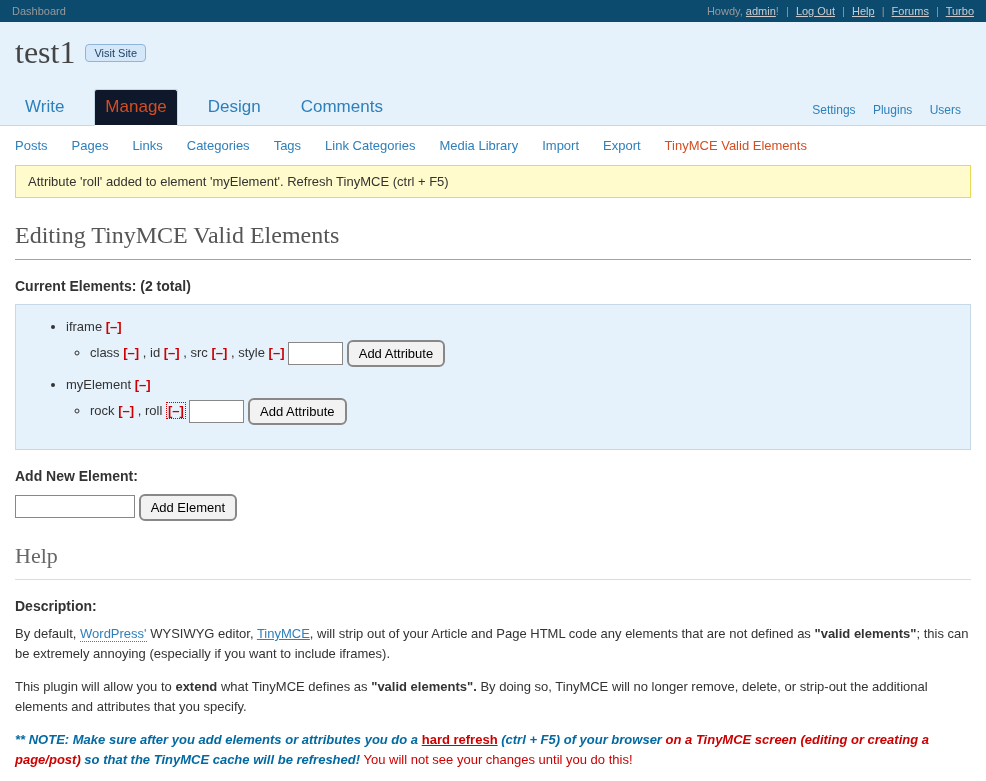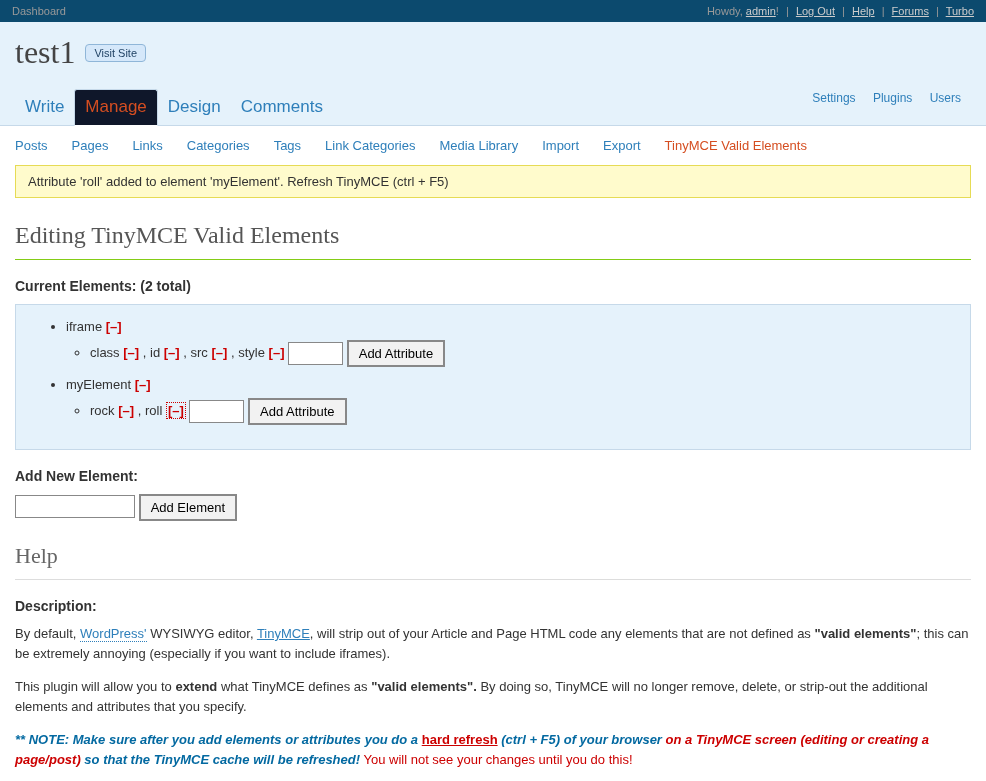--- a/index.html
+++ b/index.html
@@ -10,24 +10,24 @@
 .topbar-right { color: #999; }
 .topbar-right .greet { color: #999; }
 .topbar-right .sep { color: #999; margin: 0 4px; }
 
 .header { background: #e5f2fb; padding: 12px 15px 0 15px; }
 .site-row { display: flex; align-items: center; gap: 10px; }
 .site-title { font-family: Georgia, "Times New Roman", serif; font-size: 32px; font-weight: normal; color: #444; }
 .visit-btn { background: #d5e8fa; border: 1px solid #8fb6d8; border-radius: 4px; padding: 2px 8px; font-size: 11px; color: #246; cursor: pointer; }
 
 .main-tabs { display: flex; align-items: flex-end; justify-content: space-between; margin-top: 18px; }
-.main-tabs-left { display: flex; align-items: flex-end; }
+.main-tabs-left { display: flex; gap: 20px; align-items: flex-end; }
 .main-tab { font-size: 17px; color: #2e7fba; padding: 7px 10px 8px 10px; cursor: pointer; }
 .main-tab.active { background: #0f172a; color: #d54e21; border: 1px solid #c6d9e9; border-bottom: 1px solid #fff; border-radius: 3px 3px 0 0; margin-bottom: -1px; }
-.main-tabs-right { font-size: 12px; padding-bottom: 20px; padding-right: 10px; }
+.main-tabs-right { font-size: 12px; padding-bottom: 8px; padding-right: 10px; }
 .main-tabs-right a { color: #2e7fba; margin-left: 14px; text-decoration: none; cursor: pointer; }
 
 .subnav { background: #fff; border-top: 1px solid #c6d9e9; padding: 12px 15px; display: flex; gap: 24px; font-size: 13px; }
 .subnav a { color: #2e7fba; text-decoration: none; cursor: pointer; }
 .subnav a.active { color: #d54e21; }
 
 .content { padding: 0 15px 20px 15px; }
 
 .notice { background: #fffbcc; border: 1px solid #e6db55; padding: 8px 12px; margin-bottom: 16px; font-size: 13px; }
 
@@ -37,21 +37,21 @@
 
 .elements-box { background: #e5f2fb; border: 1px solid #c6d9e9; padding: 14px 18px; margin-bottom: 18px; }
 .elements-box ul { list-style: disc; margin-left: 32px; }
 .elements-box ul ul { list-style: circle; margin-left: 24px; margin-top: 6px; }
 .elements-box li { margin-bottom: 10px; font-size: 13px; }
 .remove-link { color: #c00; font-weight: bold; text-decoration: none; cursor: pointer; }
 .remove-link.dotted { border: 1px dotted #c00; padding: 0 1px; }
 
 input.small-input { border: 1px solid #888; padding: 3px; font-size: 13px; width: 55px; vertical-align: middle; }
 input.med-input { border: 1px solid #888; padding: 3px; font-size: 13px; width: 120px; }
-.std-btn { background: #f2f2f2; border: 2px solid #888; border-radius: 0; padding: 4px 10px; font-size: 13px; cursor: pointer; vertical-align: middle; }
+.std-btn { background: #f2f2f2; border: 2px solid #888; border-radius: 6px; padding: 4px 10px; font-size: 13px; cursor: pointer; vertical-align: middle; }
 
 h2.help-title { font-family: Georgia, serif; font-size: 22px; font-weight: normal; color: #666; padding: 8px 0 10px 0; border-bottom: 1px solid #ddd; margin-top: 14px; margin-bottom: 18px; }
 
 .help-sub { font-weight: bold; font-size: 14px; margin-bottom: 10px; }
 .help-body p { margin-bottom: 14px; line-height: 1.5; font-size: 13px; }
 .help-body a { color: #2e7fba; text-decoration: underline; }
 .help-body a.dotted { border-bottom: 1px dotted; text-decoration: none; }
 .help-body .red { color: #0369a1; font-weight: bold; font-style: italic; }
 .help-body .red-italic { color: #c00; font-weight: bold; font-style: italic; }
 .help-body .red-normal { color: #c00; }

